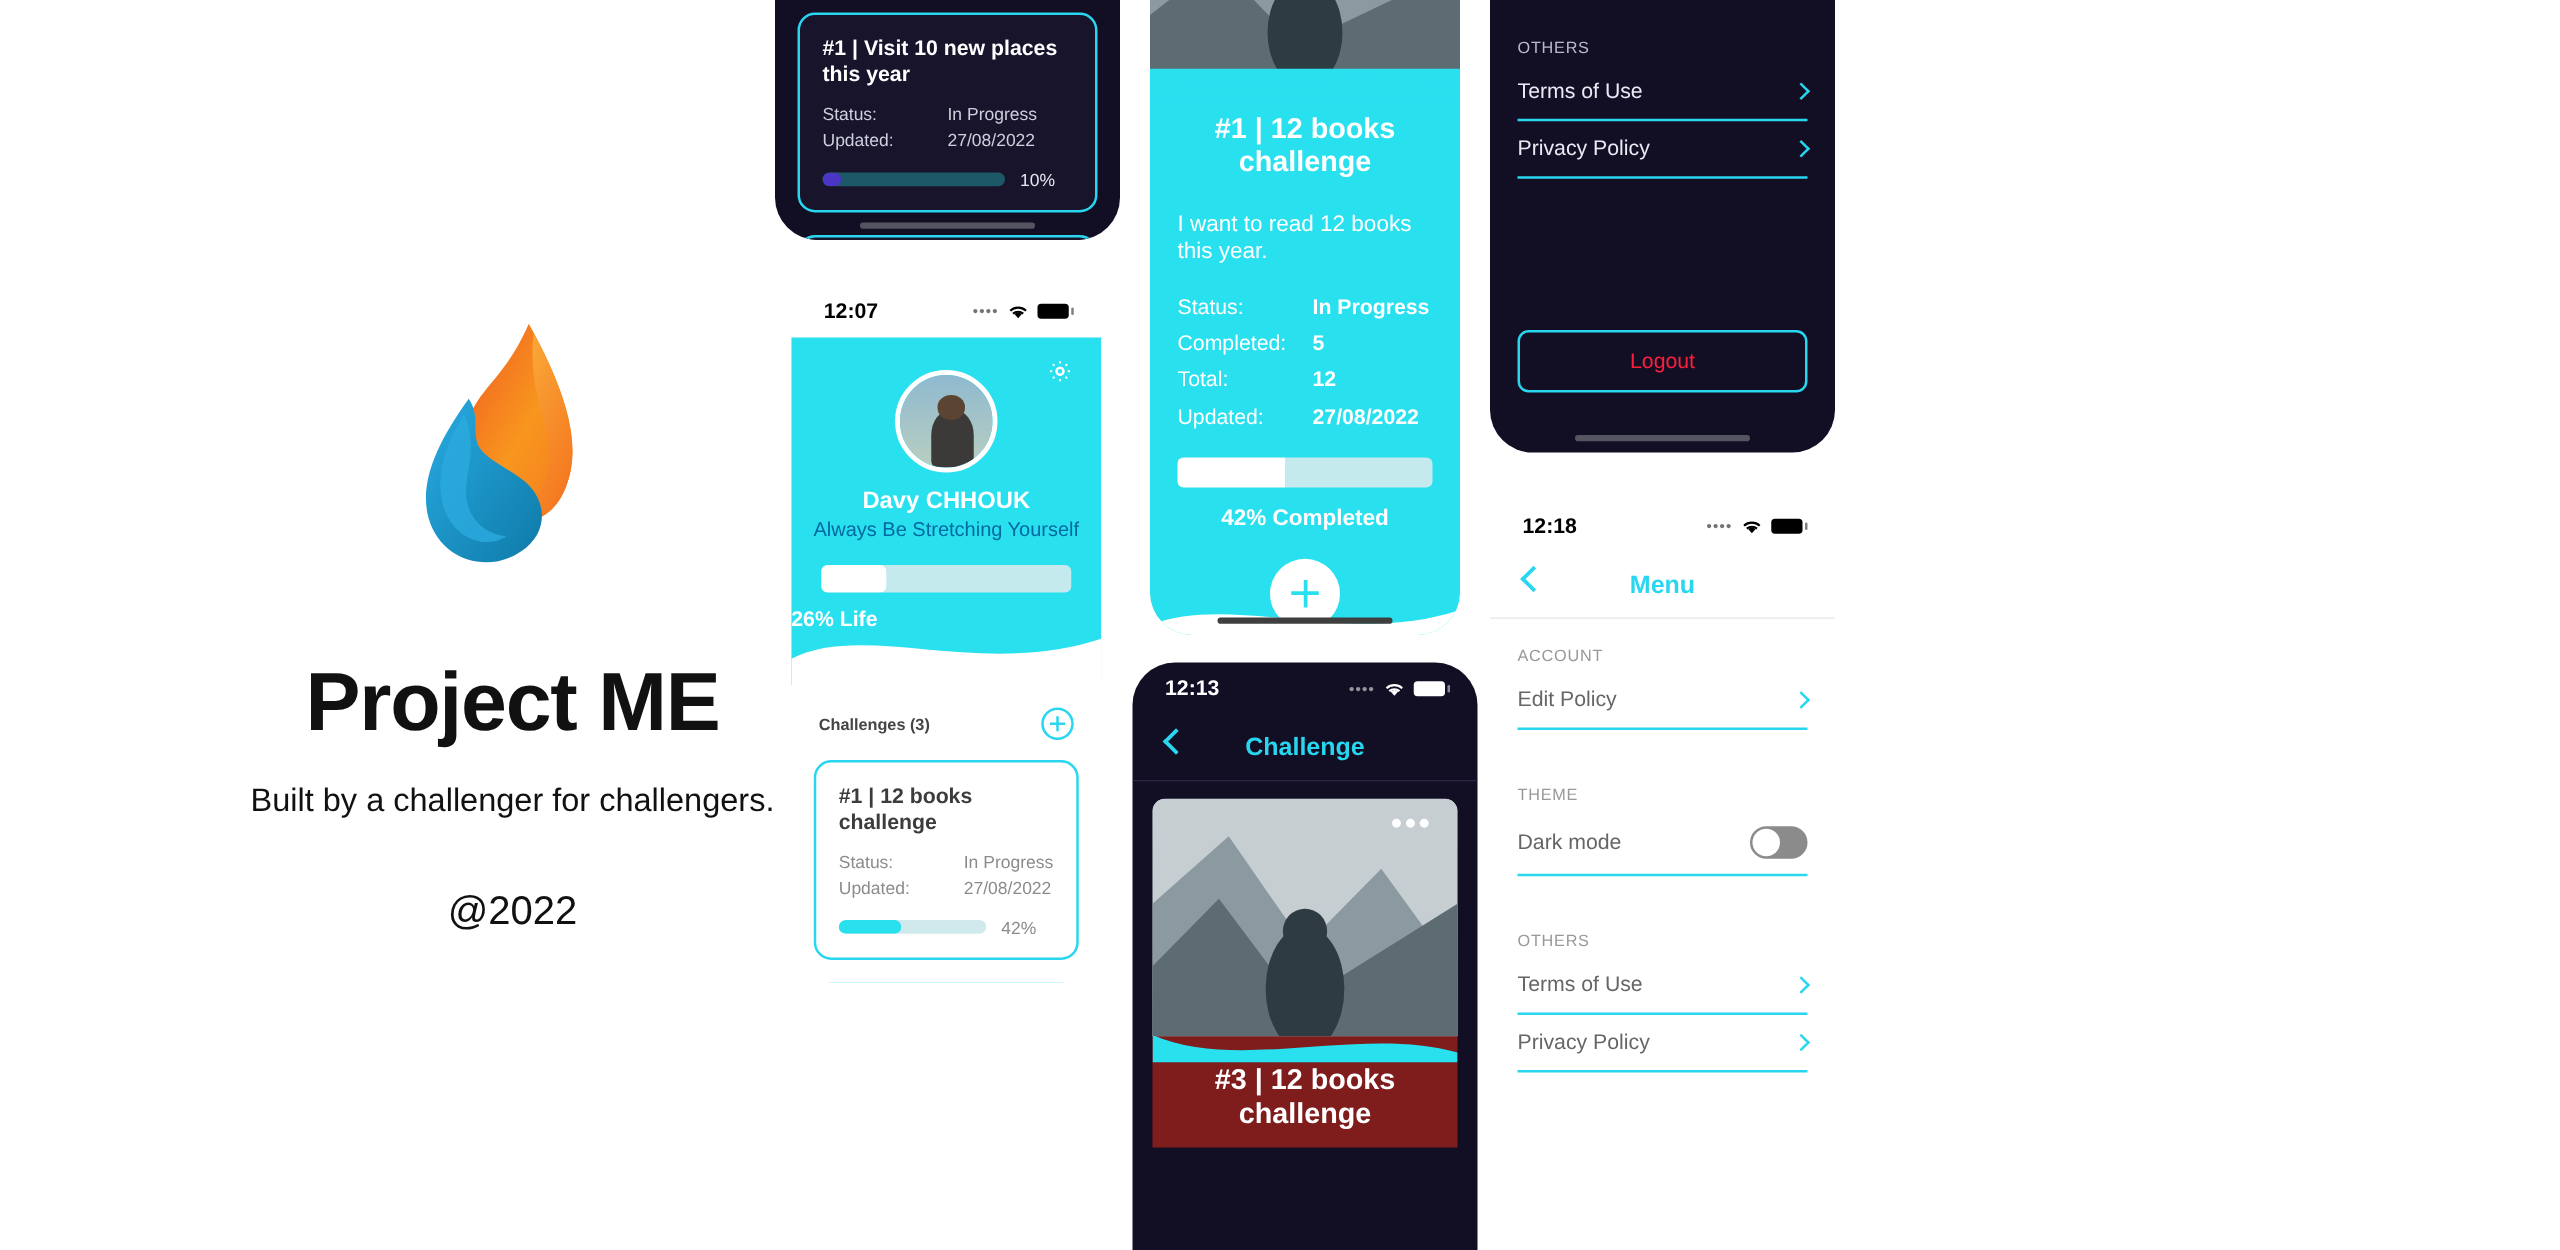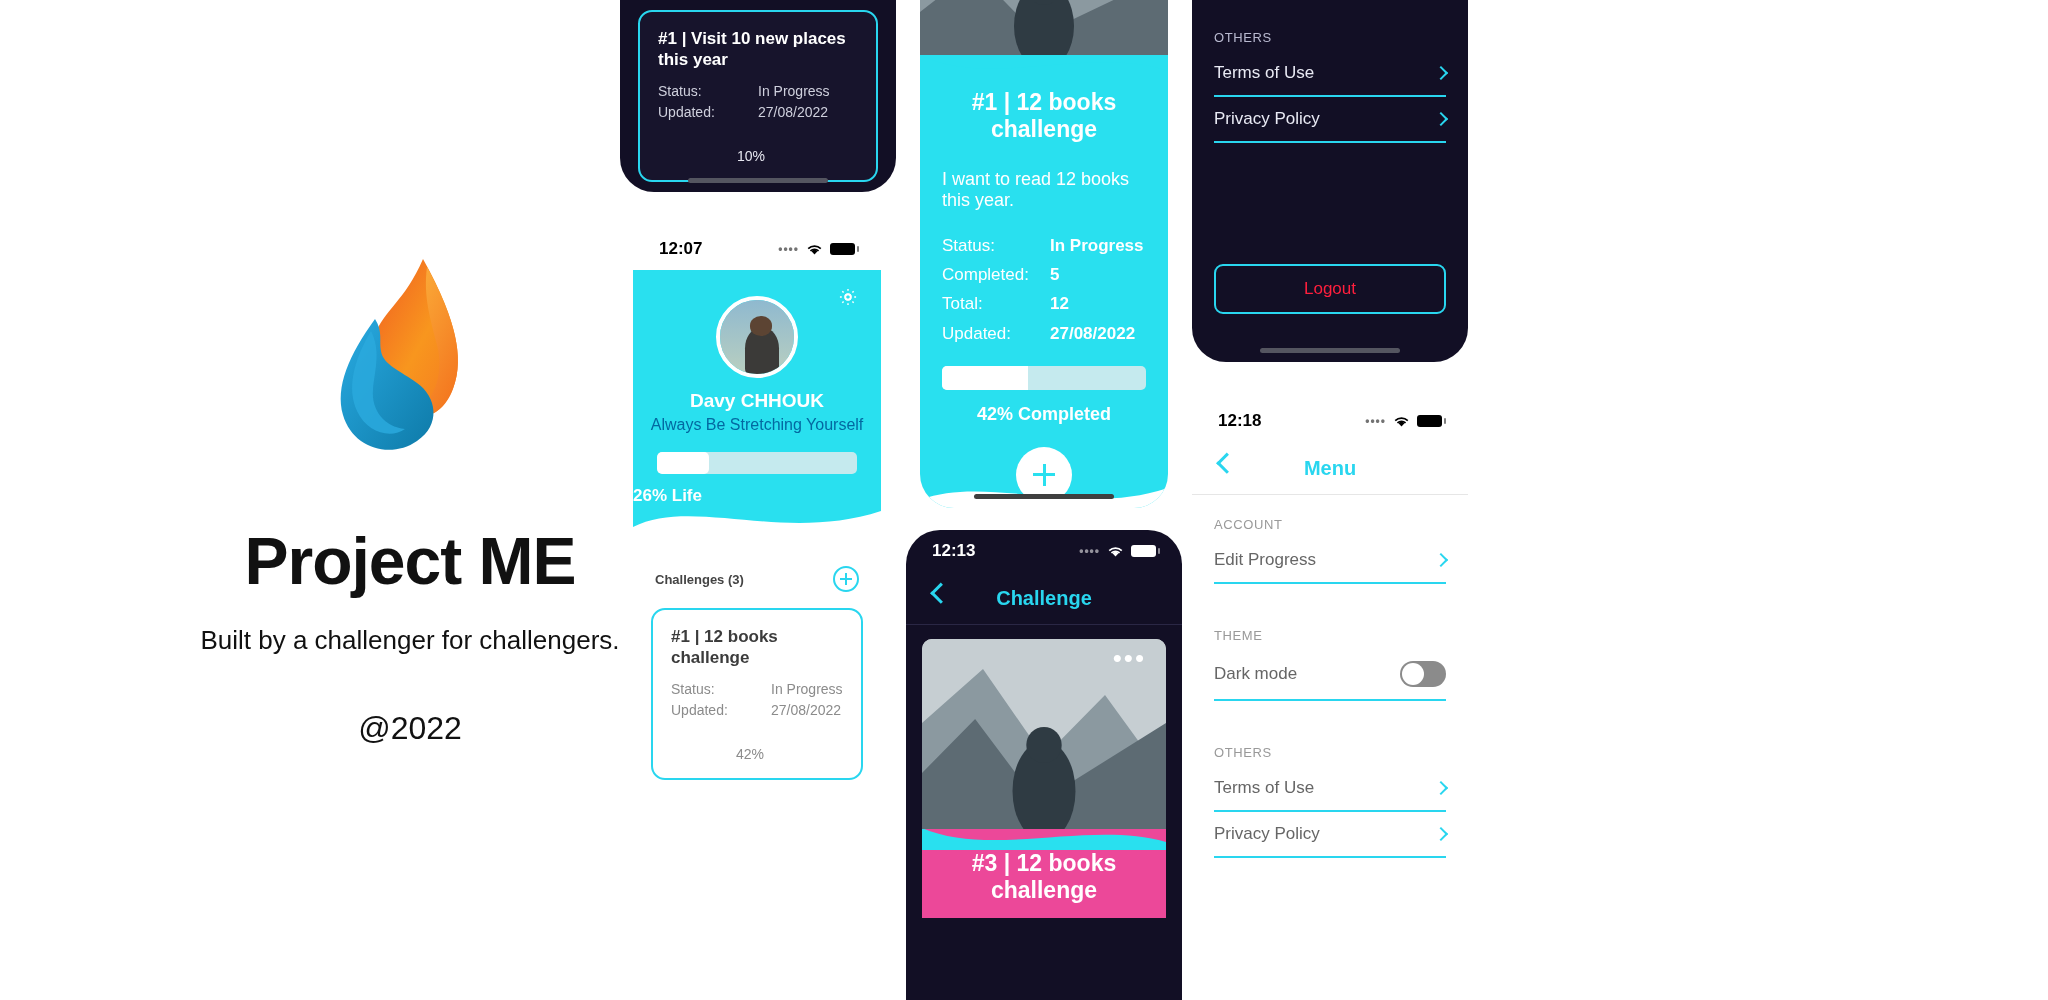--- a/index.html
+++ b/index.html
@@ -53,21 +53,21 @@
 
   
   .card { border-radius:14px; border:2px solid #29d6ef; padding:16px 18px; margin-bottom:18px; }
   .card-dark { background:#17142c; }
   .card-light { background:#ffffff; }
   .card-title { font-size:17px; font-weight:bold; line-height:1.25; margin-bottom:10px; }
   .kv { display:flex; font-size:14px; line-height:1.55; }
   .kv .k { width:100px; }
   .bar { height:11px; border-radius:6px; overflow:hidden; flex:1; }
   .bar > i { display:block; height:100%; border-radius:6px; }
-  .barrow { display:flex; align-items:center; gap:12px; margin-top:12px;flex-direction:column; }
+  .barrow { display:flex; align-items:center; gap:12px; margin-top:12px; }
   .barpct { font-size:14px; min-width:42px; }
 
   
   .hero { position:relative; background:#29e0ef; }
   .hero-wave { position:absolute; left:0; bottom:-1px; width:100%; }
   .gear { position:absolute; right:22px; top:16px; width:22px; height:22px; }
   .avatar { width:82px; height:82px; border-radius:50%; border:4px solid #fff;
             overflow:hidden; margin:0 auto; position:relative; }
   .av-sky { position:absolute; inset:0; background:linear-gradient(#8fb9cf,#b9cfc0); }
   .av-person { position:absolute; left:34%; bottom:0; width:46%; height:62%;
@@ -323,21 +323,21 @@
       <div class="photo" style="height:190px;border-radius:10px 10px 0 0;">
         <svg viewBox="0 0 248 190" preserveAspectRatio="none" style="position:absolute;inset:0;width:100%;height:100%">
           <rect width="248" height="190" fill="#c6ced2"></rect>
           <path d="M0 190 L0 84 L62 30 L124 118 L186 56 L248 140 L248 190 Z" fill="#8b99a0"></path>
           <path d="M0 190 L0 134 L54 80 L118 164 L248 84 L248 190 Z" fill="#5d6b73"></path>
           <ellipse cx="124" cy="152" rx="32" ry="50" fill="#2f3b43"></ellipse>
           <circle cx="124" cy="106" r="18" fill="#2f3b43"></circle>
         </svg>
         <div class="dots3">•••</div>
       </div>
-      <div style="background:#ec4899;">
+      <div style="background:#7f1d1d;">
         <svg viewBox="0 0 248 22" preserveAspectRatio="none" style="display:block;width:100%;height:22px;margin-top:-1px">
           <path d="M0 0 C70 30 170 -8 248 14 L248 22 L0 22 Z" fill="#29e0ef"></path>
         </svg>
         <div class="d-title" style="padding-bottom:14px;">#3 | 12 books challenge</div>
       </div>
     </div>
   </div>
 
   <div class="phone phone-dark r-bot" style="left:1192px; top:-120px; width:276px; height:482px;">
     <div style="padding-top:128px;">
@@ -371,21 +371,21 @@
       </span>
     </div>
     <div class="navbar">
       <span class="backchev"></span>
       <span class="title" style="color:#29d6ef">Menu</span>
     </div>
     <div class="navdiv" style="background:#e6e6e6"></div>
 
     <div class="menu-sec" style="color:#999">ACCOUNT</div>
     <div class="menu-row" style="color:#666">
-      <span>Edit Progress</span>
+      <span>Edit Policy</span>
       <span class="chev"></span>
     </div>
 
     <div class="menu-sec" style="color:#999; margin-top:44px;">THEME</div>
     <div class="menu-row" style="color:#666">
       <span>Dark mode</span>
       <span class="toggle">
           <i></i>
         </span>
     </div>

